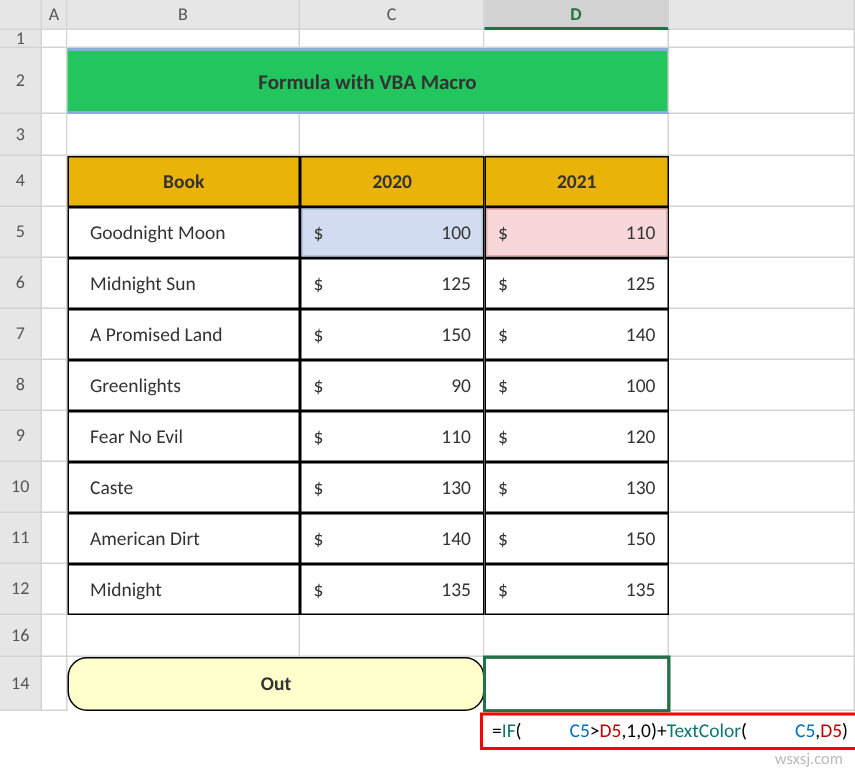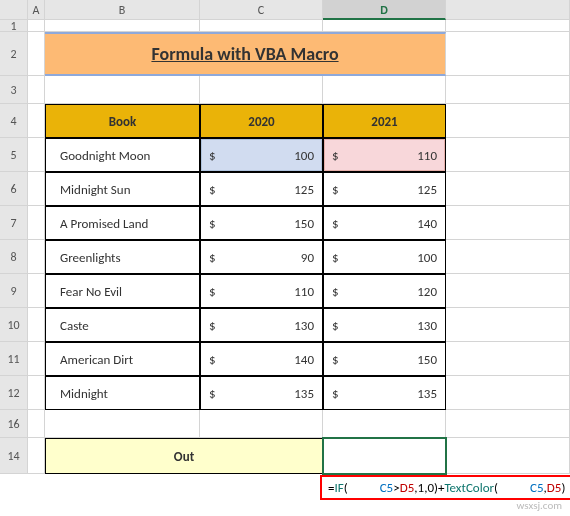--- a/index.html
+++ b/index.html
@@ -53,28 +53,27 @@
       align-items: center;
       background: #fff;
     }
     .row-h-small .cell, .row-h-small .rowhdr { height: 12px; }
     .row-h-reg .cell, .row-h-reg .rowhdr { height: 34px; }
     .row-h-tall .cell, .row-h-tall .rowhdr { height: 44px; }
     .row-h-med .cell, .row-h-med .rowhdr { height: 28px; }
     .row-h-out .cell, .row-h-out .rowhdr { height: 36px; }
 
     .title-cell {
-      background: #fdba74;
-      font-size: 18px;
+      background: #22c55e;
+      font-size: 14px;
       font-weight: bold;
       color: #333;
       justify-content: center;
       border-top: 2px solid #8ea9db;
       border-bottom: 2px solid #8ea9db;
-      text-decoration: underline;
     }
     .th-cell {
       background: #eab308;
       font-weight: bold;
       justify-content: center;
       border: 1px solid #000;
     }
     .td-cell { border: 1px solid #000; }
     .td-cell.left { justify-content: flex-start; padding-left: 14px; }
     .money { display: flex; justify-content: space-between; width: 100%; padding: 0 4px; }
@@ -306,21 +305,21 @@
     <div class="cell"></div>
     <div class="cell"></div>
     <div class="cell"></div>
     <div class="cell"></div>
     <div class="cell"></div>
   </div>
 
   <div class="row row-h-out">
     <div class="rowhdr">14</div>
     <div class="cell"></div>
-    <div class="cell out-label" style="grid-column: span 2;">Out</div>
+    <div class="cell out-label" style="grid-column: span 2; border-radius: 13px;">Out</div>
     <div class="cell out-val active-border"></div>
     <div class="cell"></div>
   </div>
 </div>
 
 <div class="formula-box">
   <span class="f-sym">=</span><span class="f-fn">IF</span><span class="f-sym">(</span><span class="f-ref-blue">C5</span><span class="f-sym">&gt;</span><span class="f-ref-red">D5</span><span class="f-sym">,</span><span class="f-num">1</span><span class="f-sym">,</span><span class="f-num">0</span><span class="f-sym">)</span><span class="f-sym">+</span><span class="f-fn">TextColor</span><span class="f-sym">(</span><span class="f-ref-blue">C5</span><span class="f-sym">,</span><span class="f-ref-red">D5</span><span class="f-sym">)</span>
 </div>
 
 <div class="watermark">wsxsj.com</div>

